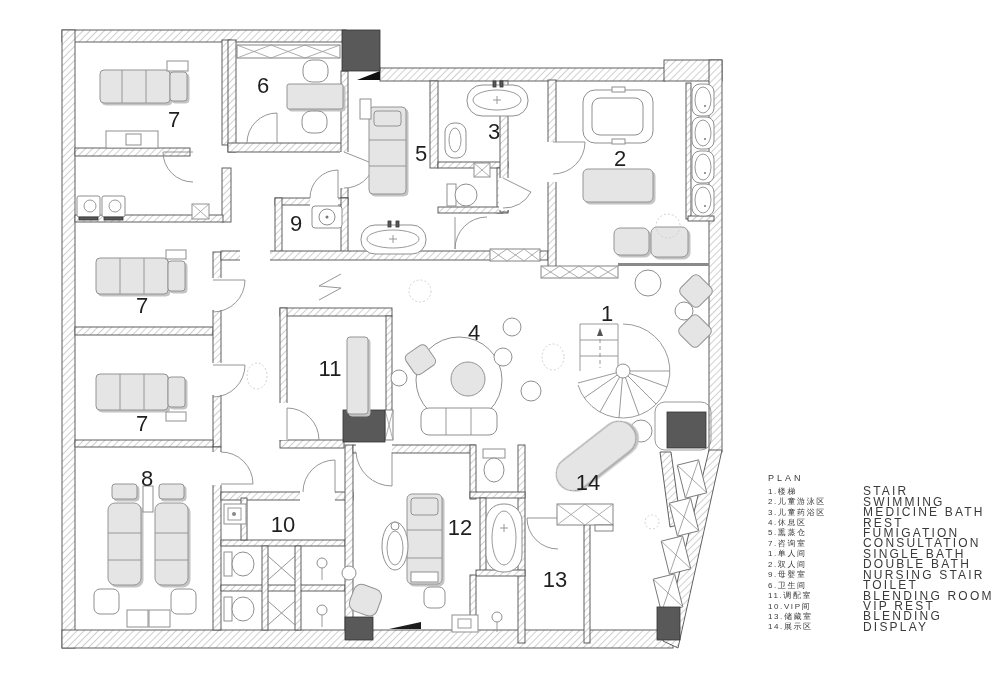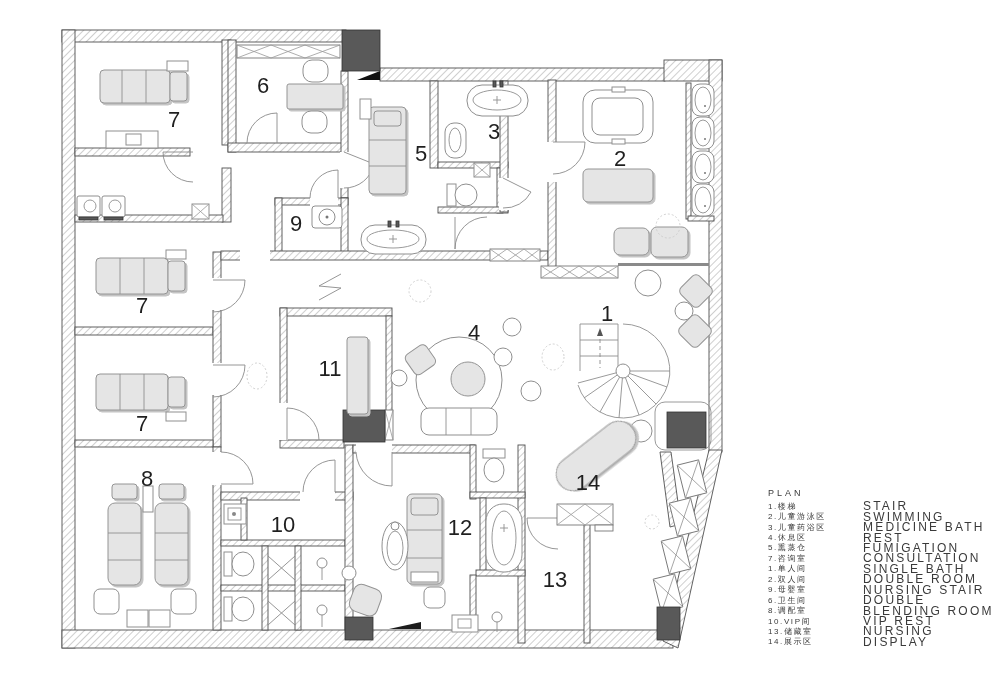--- a/index.html
+++ b/index.html
@@ -12,21 +12,21 @@
   .door{stroke:#8a8a8a;stroke-width:0.9;fill:none;}
   .furn{fill:#e5e5e5;stroke:#949494;stroke-width:1;}
   .wfurn{fill:#ffffff;stroke:#8f8f8f;stroke-width:1;}
   .lline{stroke:#8f8f8f;stroke-width:0.9;fill:none;}
   .dark{fill:#595959;stroke:#333;stroke-width:0.8;}
   .xcell{fill:#ffffff;stroke:#777;stroke-width:0.9;}
   .xline{stroke:#999;stroke-width:0.8;}
   .sketch{stroke:#cccccc;stroke-width:0.9;fill:none;stroke-dasharray:2 2;}
   .shadow{filter:drop-shadow(2px 2px 0px #c4c4c4);}
   .room-num{font-family:"Liberation Sans",sans-serif;font-size:22px;fill:#1f1f1f;text-anchor:middle;}
-  .legend{position:absolute;left:768px;top:473px;color:#3a3a3a;margin-top:15px;}
+  .legend{position:absolute;left:768px;top:473px;color:#3a3a3a;}
   .legend-title{font-size:9px;letter-spacing:3px;margin-bottom:3px;}
   .legend-row{display:flex;height:10.45px;align-items:center;}
   .legend-row .cn{width:95px;font-size:8px;letter-spacing:1.6px;white-space:nowrap;}
   .legend-row .en{font-size:12px;letter-spacing:2.2px;white-space:nowrap;}
 </style>
 </head>
 <body>
 
 <div class="stage">
 <svg width="1000" height="681" viewBox="0 0 1000 681">
@@ -437,41 +437,41 @@
         <div class="legend-row">
           <span class="cn">7.咨询室</span>
           <span class="en">CONSULTATION</span>
         </div>
         <div class="legend-row">
           <span class="cn">1.单人间</span>
           <span class="en">SINGLE BATH</span>
         </div>
         <div class="legend-row">
           <span class="cn">2.双人间</span>
-          <span class="en">DOUBLE ROOM</span>
+          <span class="en">DOUBLE BATH</span>
         </div>
         <div class="legend-row">
           <span class="cn">9.母婴室</span>
           <span class="en">NURSING STAIR</span>
         </div>
         <div class="legend-row">
           <span class="cn">6.卫生间</span>
-          <span class="en">DOUBLE</span>
-        </div>
-        <div class="legend-row">
-          <span class="cn">8.调配室</span>
+          <span class="en">TOILET</span>
+        </div>
+        <div class="legend-row">
+          <span class="cn">11.调配室</span>
           <span class="en">BLENDING ROOM</span>
         </div>
         <div class="legend-row">
           <span class="cn">10.VIP间</span>
           <span class="en">VIP REST</span>
         </div>
         <div class="legend-row">
           <span class="cn">13.储藏室</span>
-          <span class="en">NURSING</span>
+          <span class="en">BLENDING</span>
         </div>
         <div class="legend-row">
           <span class="cn">14.展示区</span>
           <span class="en">DISPLAY</span>
         </div>
       </div>
 </div>
 </div>
 
 </body></html>

